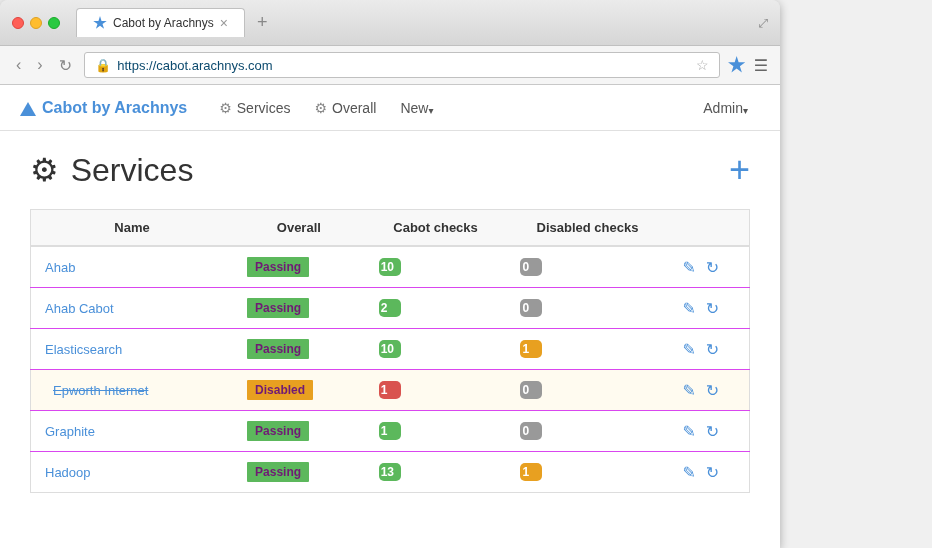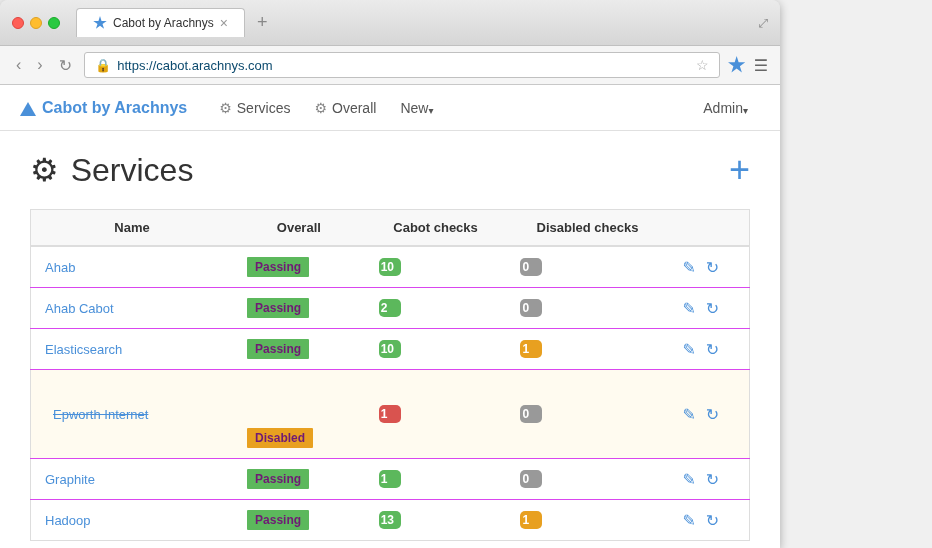--- a/index.html
+++ b/index.html
@@ -55,21 +55,21 @@
     .services-table th { padding: 10px 15px; text-align: center; font-weight: 600; color: #333; background: #f8f8f8; border-bottom: 2px solid #ddd; font-size: 13px; }
     .services-table td { padding: 10px 14px; border-bottom: 1px solid #d946ef; vertical-align: middle; }
     .services-table tr:last-child td { border-bottom: none; }
     .services-table tr.disabled-row { background: #fffbf0; }
 
     .service-link { color: #4a90d9; text-decoration: none; font-size: 13px; }
     .service-link-disabled { color: #4a90d9; text-decoration: line-through; font-size: 13px; margin-left: 8px; }
 
     .badge { display: inline-block; padding: 3px 8px; border-radius: 1px; font-size: 12px; font-weight: bold; color: #701a75; }
     .badge-passing { background: #5cb85c; }
-    .badge-disabled { background: #e8a020; margin-top: 48px; }
+    .badge-disabled { background: #e8a020; }
 
     .count-badge { display: inline-block; padding: 2px 2px; border-radius: 5px; font-size: 12px; font-weight: bold; color: white; min-width: 22px; text-align: left; }
     .count-green { background: #5cb85c; }
     .count-orange { background: #e8a020; }
     .count-red { background: #d9534f; }
     .count-grey { background: #999; }
 
     .action-icons { display: flex; gap: 10px; align-items: center; }
     .action-icon { color: #4a90d9; cursor: pointer; font-size: 16px; text-decoration: none; }
 

